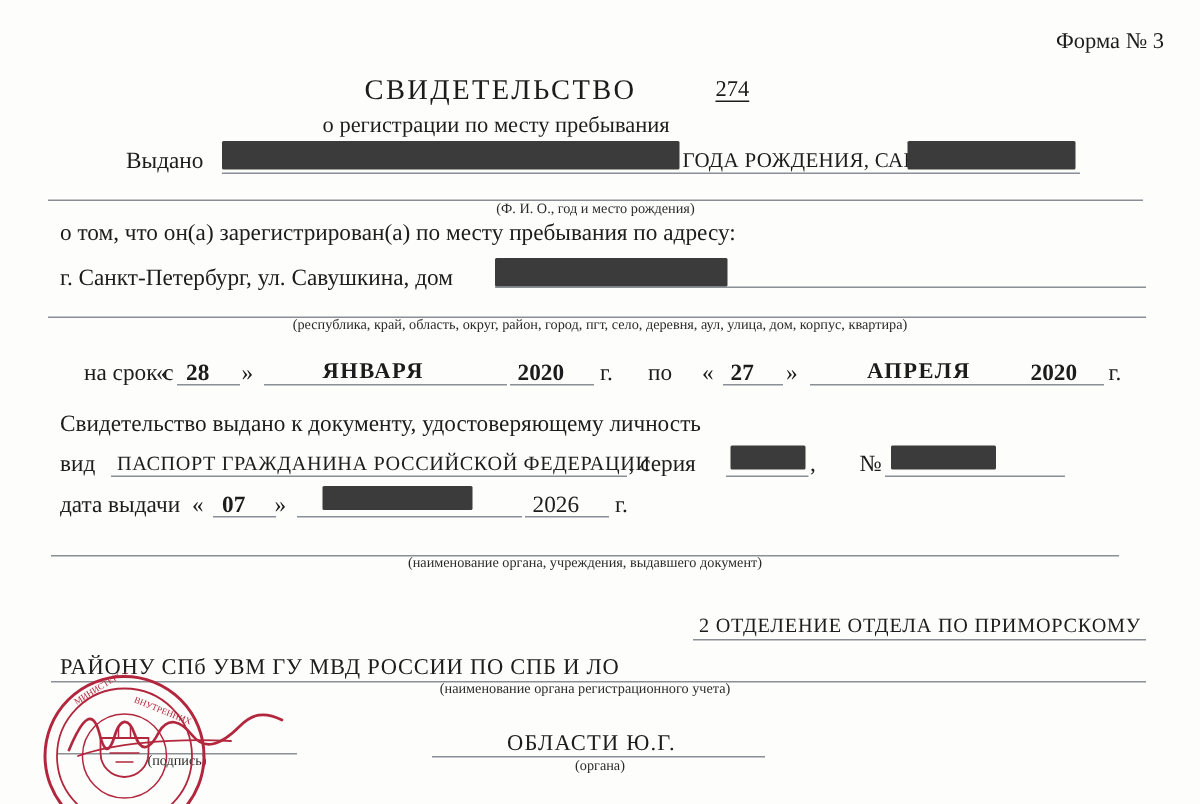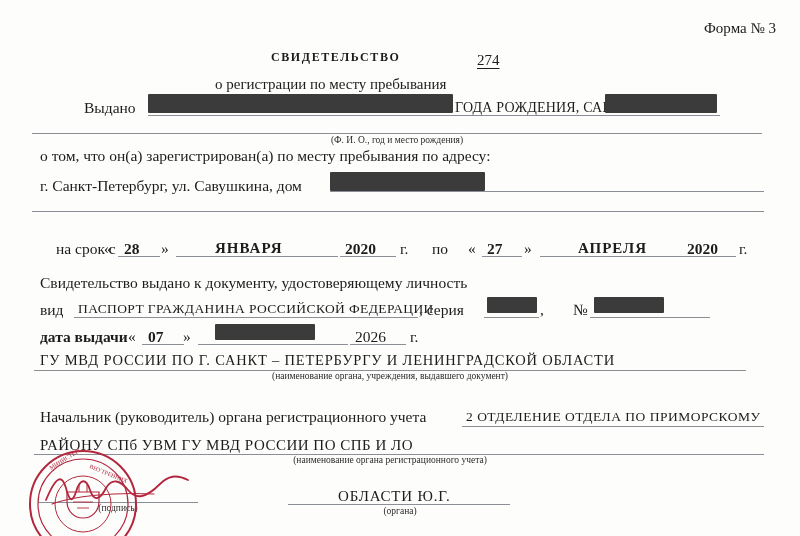--- a/index.html
+++ b/index.html
@@ -42,24 +42,23 @@
   
   #form-no {
     right: 24px;
     top: 20px;
     font-size: 15px;
     text-align: center;
   }
   #title-main {
     left: 243px;
     top: 50px;
-    font-size: 12px;
+    font-size: 19px;
     letter-spacing: 1.6px;
-    font-weight: bold;
-    margin-left: 28px;
+    font-weight: normal;
   }
   #cert-number {
     left: 477px;
     top: 52px;
     font-size: 15px;
     text-decoration: underline;
     text-underline-offset: 3px;
   }
   #title-sub {
     left: 215px;
@@ -106,21 +105,21 @@
   #term-year2 { left: 687px; top: 240px; font-size: 15.5px; font-weight: bold; }
   #term-g2 { left: 739px; top: 240px; font-size: 15.5px; }
 
   #doc-intro { left: 40px; top: 274px; font-size: 15.5px; }
   #doc-kind-label { left: 40px; top: 301px; font-size: 15.5px; }
   #doc-kind-value { left: 78px; top: 301px; font-size: 13.5px; letter-spacing: 0.4px; }
   #doc-series-label { left: 419px; top: 301px; font-size: 15.5px; }
   #doc-comma { left: 540px; top: 301px; font-size: 15.5px; }
   #doc-numsign { left: 573px; top: 301px; font-size: 15.5px; }
 
-  #date-label { left: 40px; top: 328px; font-size: 15.5px; font-weight: bold; }
+  #date-label { left: 40px; top: 328px; font-size: 15.5px; }
   #date-q1 { left: 128px; top: 328px; font-size: 15.5px; }
   #date-day { left: 148px; top: 328px; font-size: 15.5px; font-weight: bold; }
   #date-q2 { left: 183px; top: 328px; font-size: 15.5px; }
   #date-year { left: 355px; top: 328px; font-size: 15.5px; }
   #date-g { left: 410px; top: 328px; font-size: 15.5px; }
 
   #authority-line { left: 40px; top: 352px; font-size: 14.5px; letter-spacing: 0.8px; }
 
   #head-label { left: 40px; top: 408px; font-size: 15.5px; }
   #head-org1 { left: 466px; top: 409px; font-size: 13.5px; letter-spacing: 0.5px; }
@@ -160,20 +159,21 @@
   <div class="txt" id="issued-tail">ГОДА РОЖДЕНИЯ, САНКТ-ПЕТЕРБУРГ</div>
   <div class="line" style="left:148px; top:115px; width:572px;"></div>
 
   <div class="line" style="left:32px; top:133px; width:730px;"></div>
   <div class="small-caption" style="left:272px; top:135px; width:250px;">(Ф. И. О., год и место рождения)</div>
 
   <div class="txt" id="addr-line">г. Санкт-Петербург, ул. Савушкина, дом</div>
   <div class="txt" id="label-about">о том, что он(а) зарегистрирован(а) по месту пребывания по адресу:</div>
   <div class="line" style="left:330px; top:191px; width:434px;"></div>
   <div class="line" style="left:32px; top:211px; width:732px;"></div>
+  <div class="small-caption" style="left:140px; top:212px; width:520px;">(республика, край, область, округ, район, город, пгт, село, деревня, аул, улица, дом, корпус, квартира)</div>
 
   <div class="txt" id="term-prefix">на срок с</div>
   <div class="txt" id="term-q1">«</div>
   <div class="txt" id="term-day1">28</div>
   <div class="txt" id="term-q2">»</div>
   <div class="txt" id="term-month1">ЯНВАРЯ</div>
   <div class="txt" id="term-year1">2020</div>
   <div class="txt" id="term-g1">г.</div>
   <div class="txt" id="term-po">по</div>
   <div class="txt" id="term-q3">«</div>
@@ -203,25 +203,23 @@
   <div class="txt" id="date-label">дата выдачи</div>
   <div class="txt" id="date-q1">«</div>
   <div class="txt" id="date-day">07</div>
   <div class="txt" id="date-q2">»</div>
   <div class="txt" id="date-year">2026</div>
   <div class="txt" id="date-g">г.</div>
   <div class="line" style="left:142px; top:344px; width:42px;"></div>
   <div class="line" style="left:198px; top:344px; width:150px;"></div>
   <div class="line" style="left:350px; top:344px; width:56px;"></div>
 
-  <div class="txt" id="authority-line">ГУ  МВД  РОССИИ  ПО  Г. САНКТ – ПЕТЕРБУРГУ  И  ЛЕНИНГРАДСКОЙ ОБЛАСТИ</div>
   <div class="line" style="left:34px; top:370px; width:712px;"></div>
   <div class="small-caption" style="left:210px; top:371px; width:360px;">(наименование органа, учреждения, выдавшего документ)</div>
 
-  <div class="txt" id="head-label">Начальник (руководитель) органа регистрационного учета</div>
   <div class="txt" id="head-org1">2 ОТДЕЛЕНИЕ ОТДЕЛА  ПО ПРИМОРСКОМУ</div>
   <div class="line" style="left:462px; top:426px; width:302px;"></div>
   <div class="txt" id="head-org2">РАЙОНУ СПб УВМ  ГУ  МВД РОССИИ  ПО СПБ  И  ЛО</div>
   <div class="line" style="left:34px; top:454px; width:730px;"></div>
   <div class="small-caption" style="left:215px; top:455px; width:350px;">(наименование органа регистрационного учета)</div>
 
   <div class="line" style="left:38px; top:502px; width:160px;"></div>
   <div class="small-caption" style="left:68px; top:503px; width:100px;">(подпись)</div>
 
   <div class="txt" id="signature-name">ОБЛАСТИ Ю.Г.</div>

